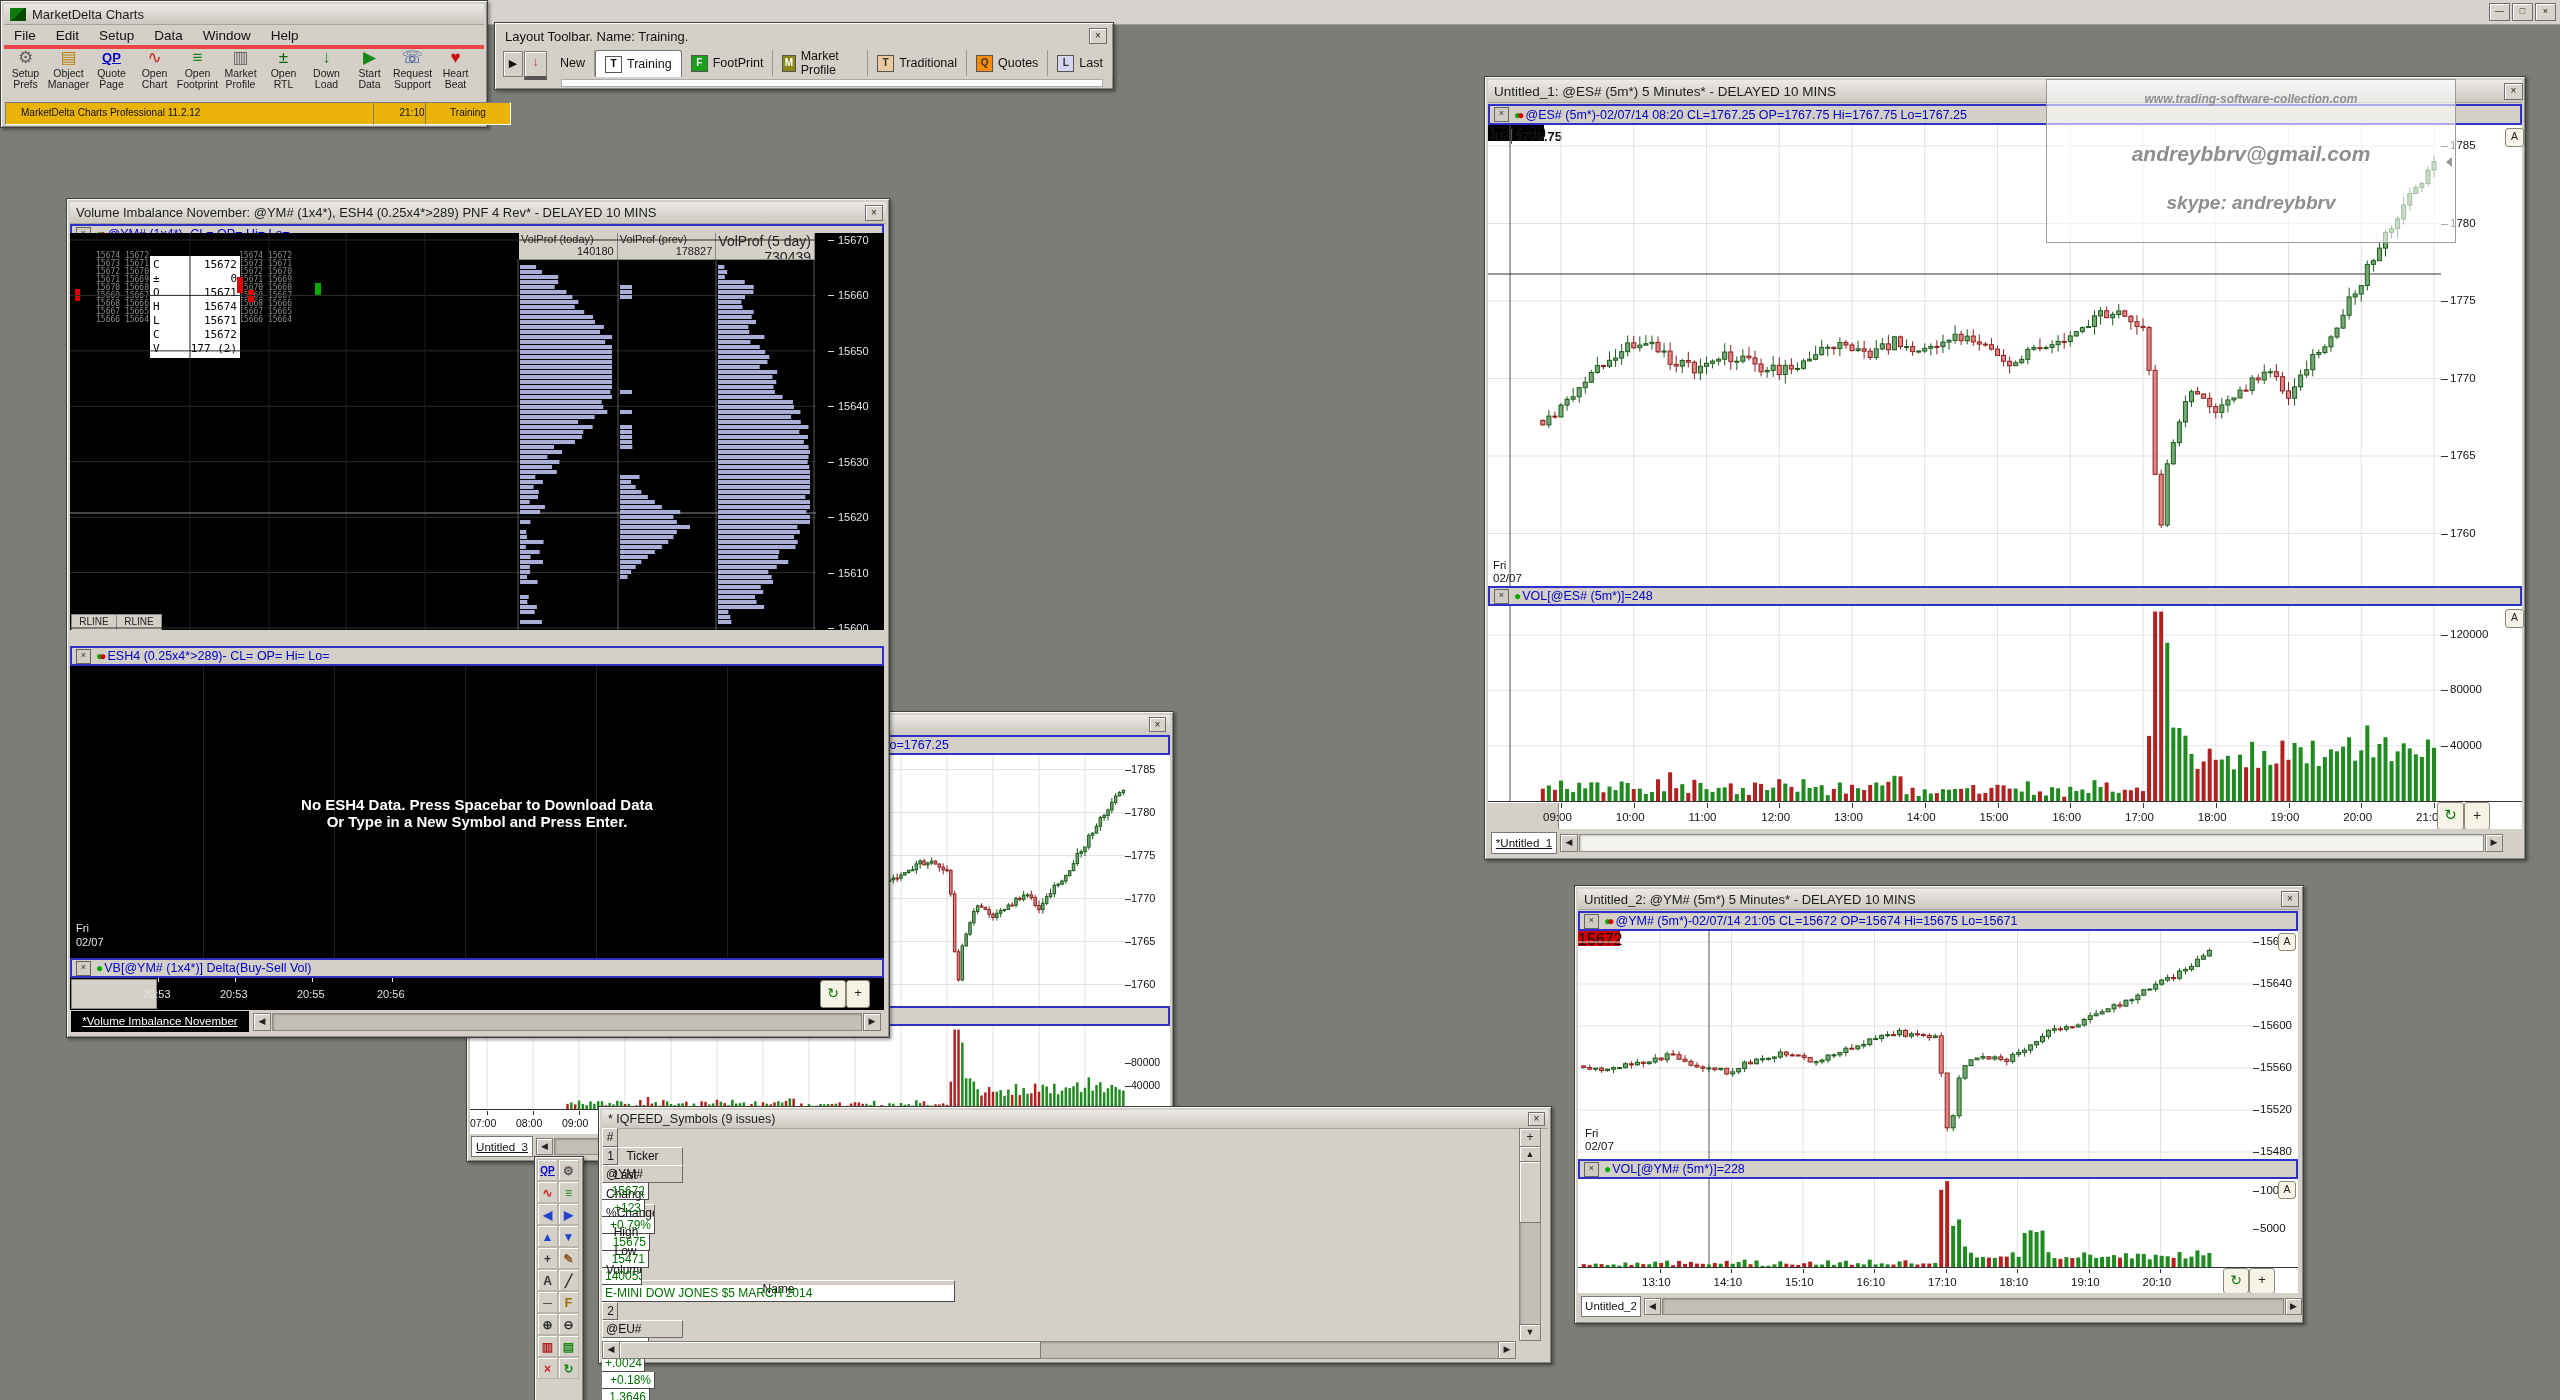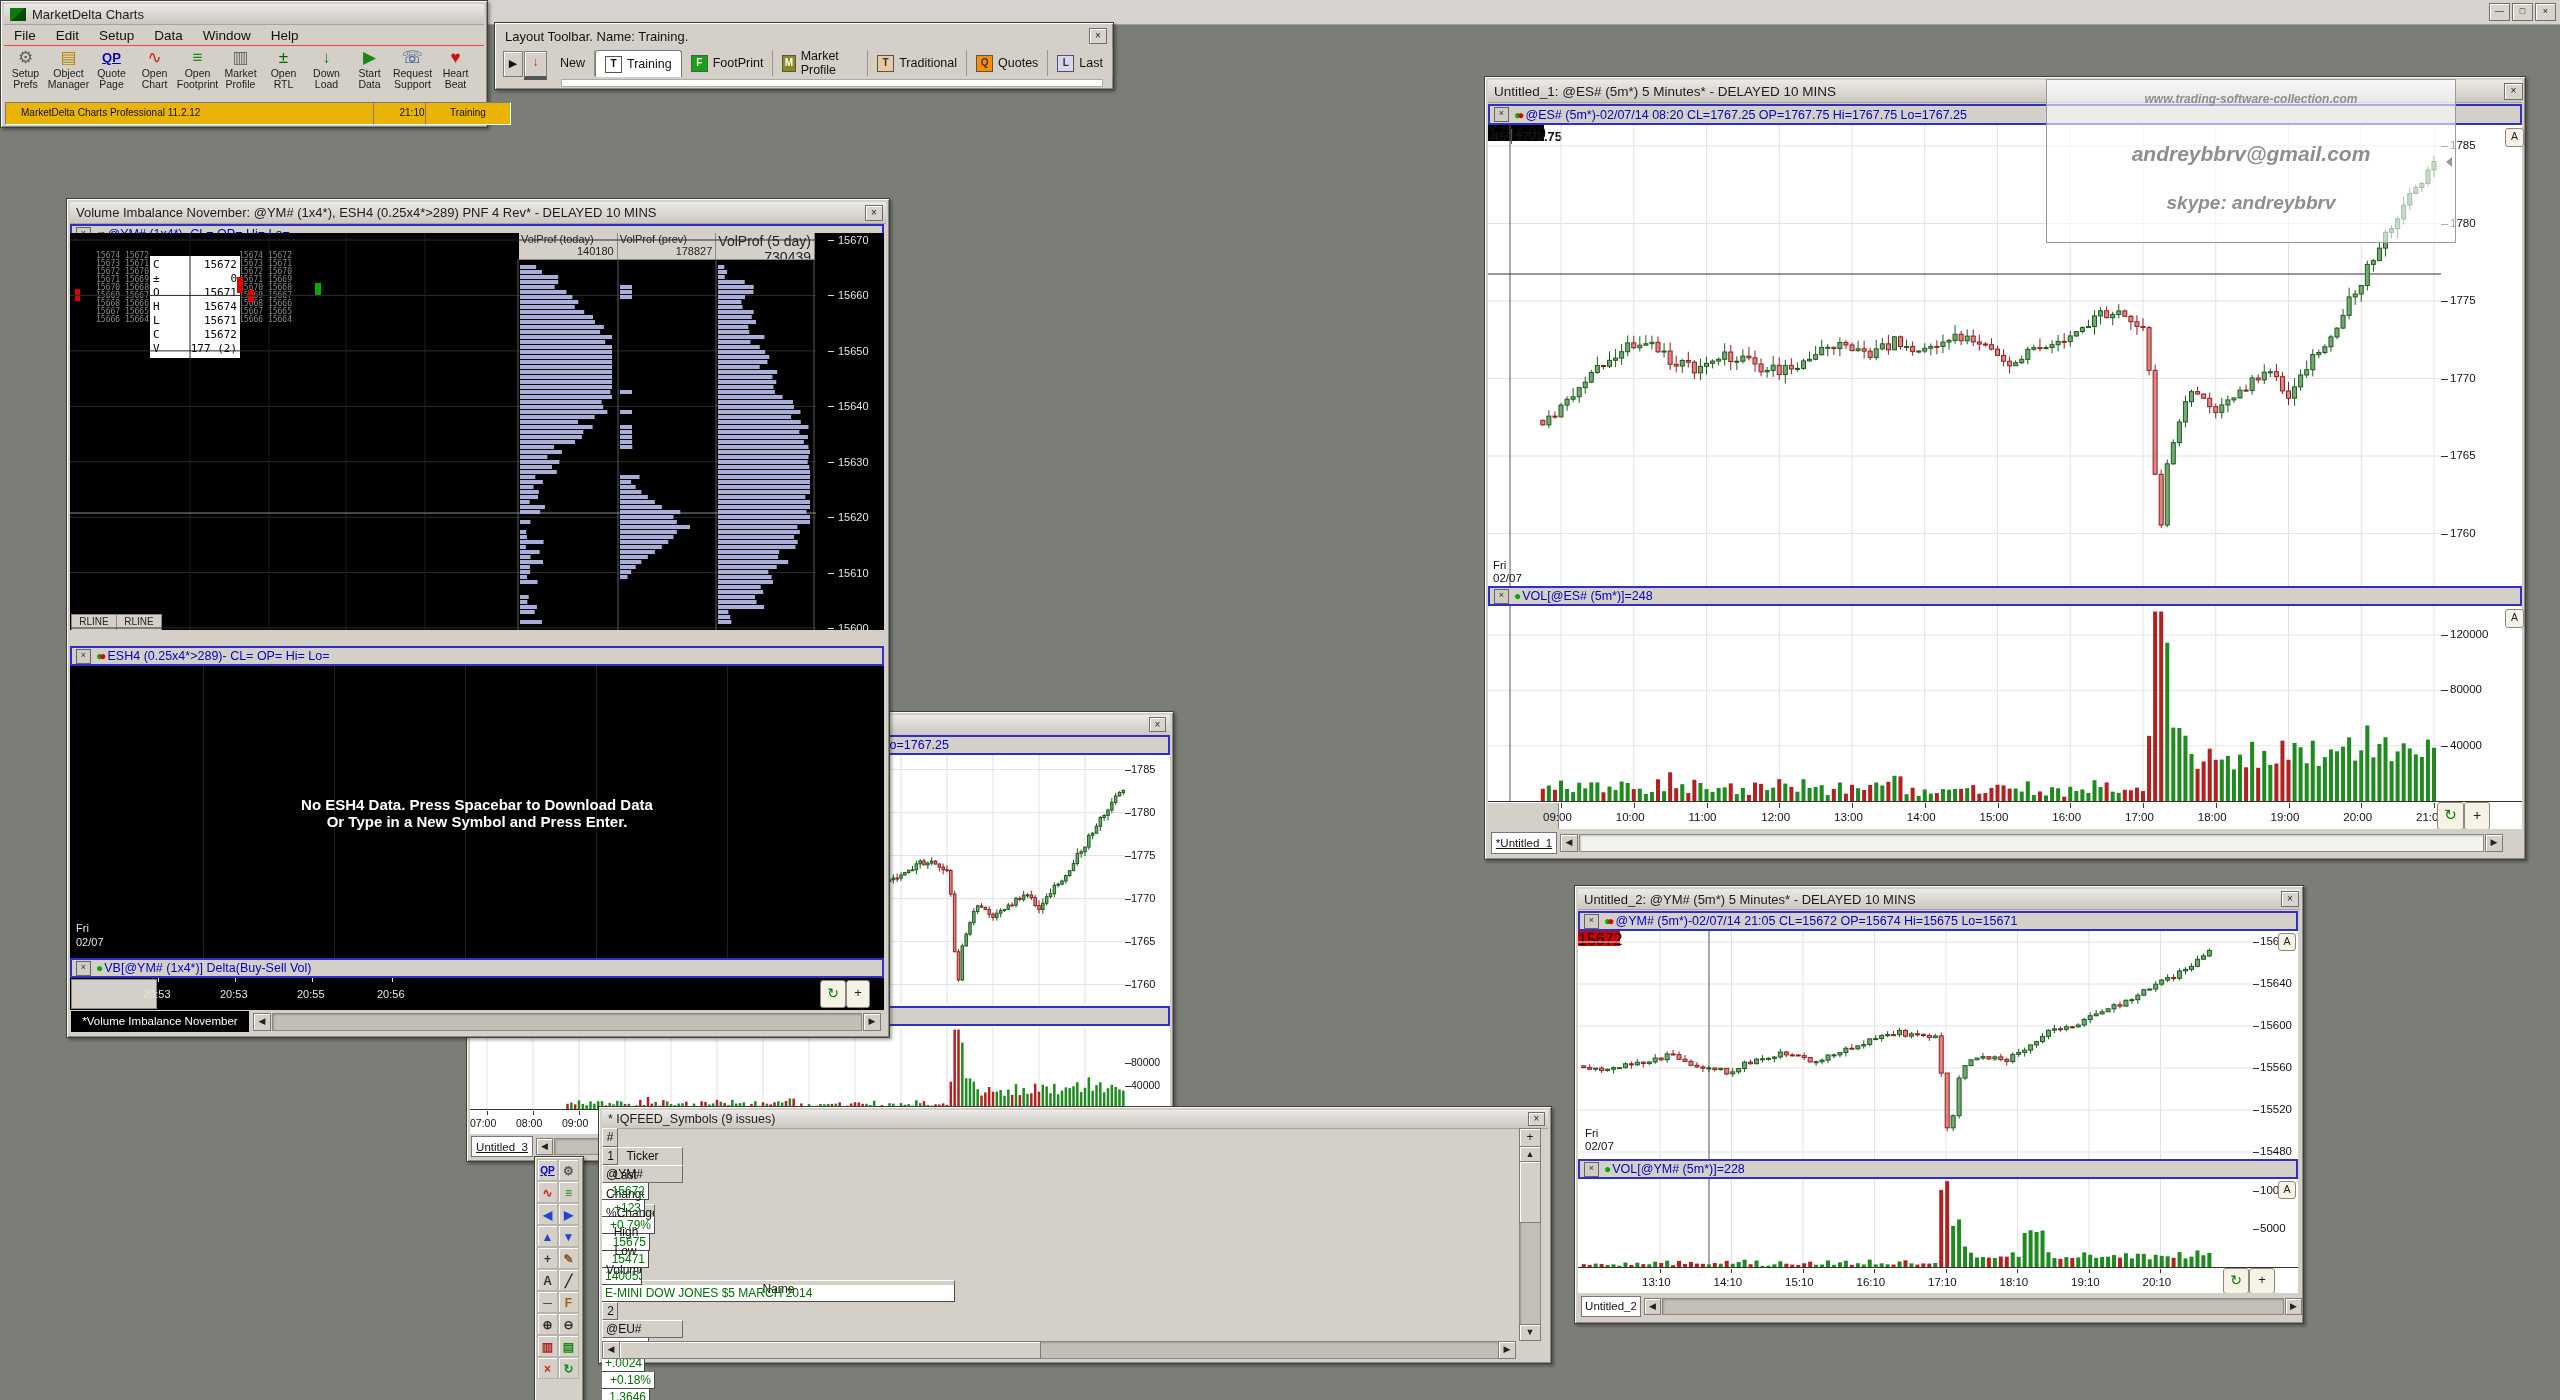--- a/index.html
+++ b/index.html
@@ -930,21 +930,21 @@
       <div class="tkw" style="left: 242px; top: 0px; width: 1px; height: 4px;"></div>
       <div class="axlw" style="left: 227px; top: 10px;">20:55</div>
       <div class="tkw" style="left: 322px; top: 0px; width: 1px; height: 4px;"></div>
       <div class="axlw" style="left: 307px; top: 10px;">20:56</div>
     </div>
   <div class="abtn" style="left:753px;top:781px;width:24px;height:26px;color:#0a7a0a;font-size:14px;line-height:24px">↻</div>
   <div class="abtn" style="left:779px;top:781px;width:22px;height:26px;font-size:13px;line-height:24px">+</div>
 
   <div class="abs" style="left:3px;top:811px;width:814px;height:24px;background:#d4d0c8">
     <div class="abs" style="left:1px;top:1px;width:178px;height:21px;background:#000;color:#fff;font-size:11.5px;line-height:20px;text-align:center">
-      <span style="">*Volume Imbalance November</span></div>
+      <span style="text-decoration:underline">*Volume Imbalance November</span></div>
     <div class="sbtn" style="left:183px;top:3px;width:16px;height:16px;line-height:15px">◀</div>
     <div class="strack" style="left:202px;top:3px;width:588px;height:16px"></div>
     <div class="sbtn" style="left:793px;top:3px;width:16px;height:16px;line-height:15px">▶</div>
   </div>
 </div>
 
 <div class="win" id="side" style="left:534px;top:1156px;width:48px;height:244px">
   <div id="side-grid" style="display:flex;flex-wrap:wrap;padding:2px">
       <div style="width: 21px; height: 22px; text-align: center; line-height: 22px; font-size: 10px; border: 1px solid rgb(185, 181, 173); box-shadow: rgb(255, 255, 255) 1px 1px 0px inset; background: rgb(212, 208, 200); color: rgb(0, 0, 204); font-weight: bold; box-sizing: border-box; text-decoration: underline;">QP</div>
       <div style="width: 21px; height: 22px; text-align: center; line-height: 22px; font-size: 12px; border: 1px solid rgb(185, 181, 173); box-shadow: rgb(255, 255, 255) 1px 1px 0px inset; background: rgb(212, 208, 200); color: rgb(85, 85, 85); font-weight: bold; box-sizing: border-box;">⚙</div>
@@ -2043,21 +2043,21 @@
       </div>
     </div>
   <div class="abs" style="left:66px;top:56px;width:540px;height:6px;background:#fff;border:1px solid #aaa"></div>
 </div>
 
 <div class="win" id="mw" style="left:0;top:0;width:486px;height:126px">
   <div class="tbar" style="height:20px">
     <span style="width:16px;height:13px;background:linear-gradient(135deg,#0a7a0a 48%,#064a06 52%);margin-right:6px;display:inline-block"></span>
     <span>MarketDelta Charts</span>
   </div>
-  <div class="abs" id="mw-menu" style="left:3px;top:24px;width:480px;height:20px;display:flex;align-items:center;background:#d4d0c8;border-bottom:1px solid #ef4444">
+  <div class="abs" id="mw-menu" style="left:3px;top:24px;width:480px;height:20px;display:flex;align-items:center;background:#d4d0c8;border-bottom:4px solid #ef4444">
       <div class="menu-item">File</div>
       <div class="menu-item">Edit</div>
       <div class="menu-item">Setup</div>
       <div class="menu-item">Data</div>
       <div class="menu-item">Window</div>
       <div class="menu-item">Help</div>
     </div>
   <div class="abs" id="mw-tools" style="left:3px;top:45px;width:480px;height:53px;display:flex">
       <div class="tb-btn">
         <div class="tb-ic" style="color: rgb(95, 95, 95);">⚙</div>

